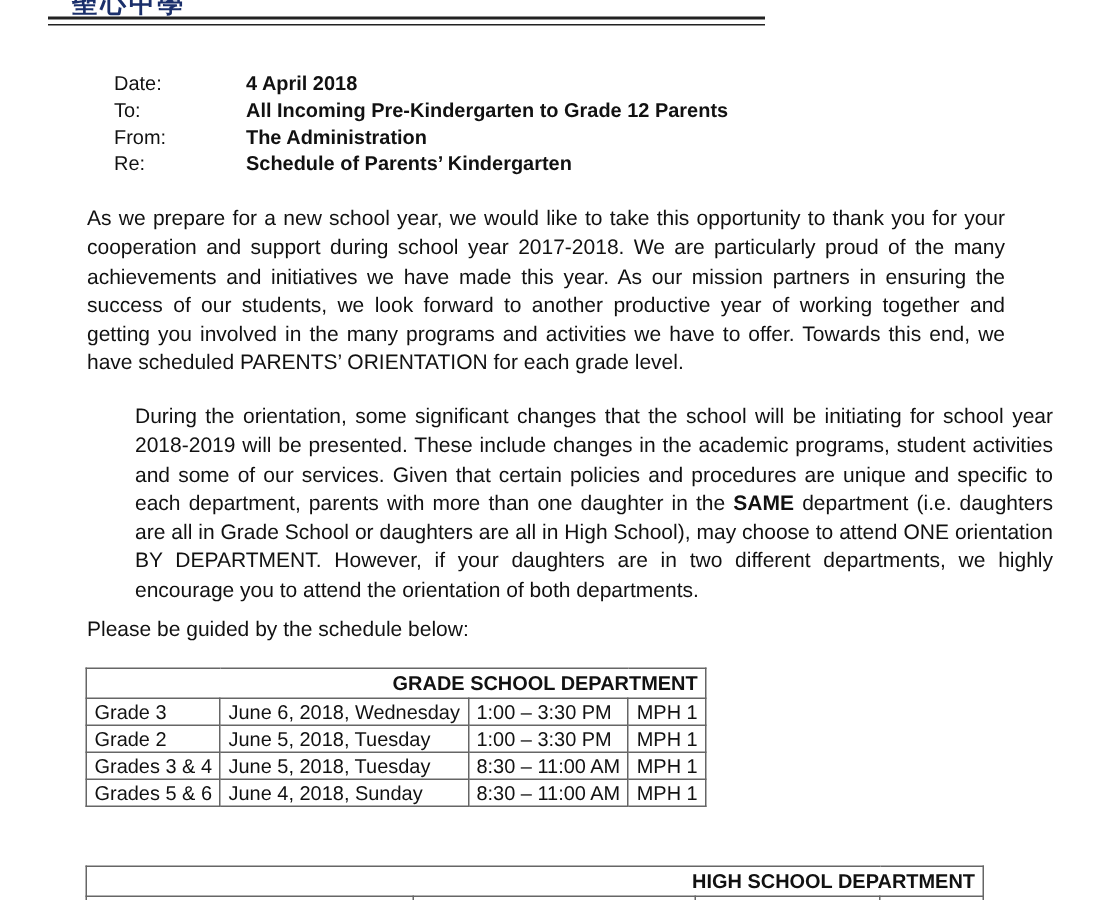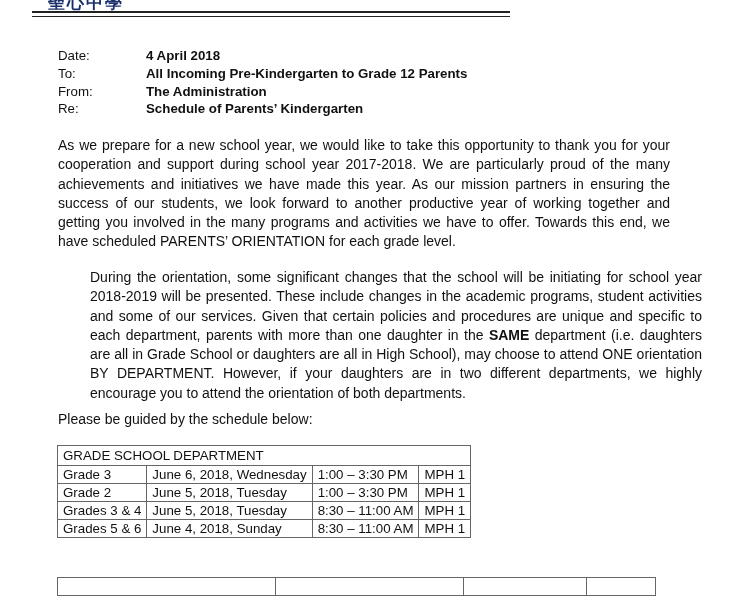--- a/index.html
+++ b/index.html
@@ -4,32 +4,32 @@
 <style>
   html, body { margin: 0; padding: 0; background: #ffffff; }
   body { width: 733px; height: 600px; overflow: hidden; position: relative;
          font-family: "Liberation Sans", "DejaVu Sans", sans-serif; color: #111; }
   .header-glyphs { position: absolute; left: 48px; top: -9px; font-size: 17px; font-weight: bold;
                    color: #1a2f6b; letter-spacing: 2px; font-family: "DejaVu Sans", sans-serif; }
   .header-rule { position: absolute; left: 32px; top: 11px; width: 478px; height: 3px;
                  border-top: 2px solid #222; border-bottom: 1px solid #222; width: 478px; }
   .memo { position: absolute; left: 58px; top: 47px; font-size: 13.3px; line-height: 17.8px; }
   .memo-row { display: flex; }
-  .memo-label { width: 88px; }
+  .memo-label { width: 88px; margin-left: 18px; }
   .memo-value { font-weight: bold; }
   .signature { font-family: "DejaVu Serif", serif; font-style: italic; font-weight: normal;
                font-size: 11px; color: #333; margin-left: 6px; }
   .para { position: absolute; left: 58px; width: 612px; font-size: 14px; line-height: 19.3px;
           text-align: justify; margin: 0; }
   .p1 { top: 136px; }
   .p2 { top: 268px; margin-left: 32px; }
   .p3 { top: 410px; }
   table.sched { position: absolute; left: 57px; border-collapse: collapse; font-size: 13.3px; }
   table.sched td { border: 1px solid #666; padding: 0 5px; height: 17px; line-height: 17px; white-space: nowrap; }
-  table.sched td.head { text-align: left; font-weight: normal; height: 19px; }
+  table.sched td.head { text-align: right; font-weight: bold; height: 19px; }
   .t1 { top: 445px; }
   .t2 { top: 577px; }
   .c1 { width: 207px; } .c2 { width: 177px; } .c3 { width: 112px; } .c4 { width: 58px; }
 </style>
 </head>
 <body>
 
 <div class="header-glyphs">聖心中學</div>
 <div class="header-rule"></div>
 
@@ -83,20 +83,23 @@
     <td>Grades 5 &amp; 6</td>
     <td>June 4, 2018, Sunday</td>
     <td>8:30 – 11:00 AM</td>
     <td>MPH 1</td>
   </tr>
 </tbody>
   </table>
 
 <table class="sched t2">
   <tbody>
+      <tr>
+        <td class="head" colspan="4">HIGH SCHOOL DEPARTMENT</td>
+      </tr>
   <tr>
     <td class="c1"></td>
     <td class="c2"></td>
     <td class="c3"></td>
     <td class="c4"></td>
   </tr>
 </tbody>
   </table>
 
 </body></html>

